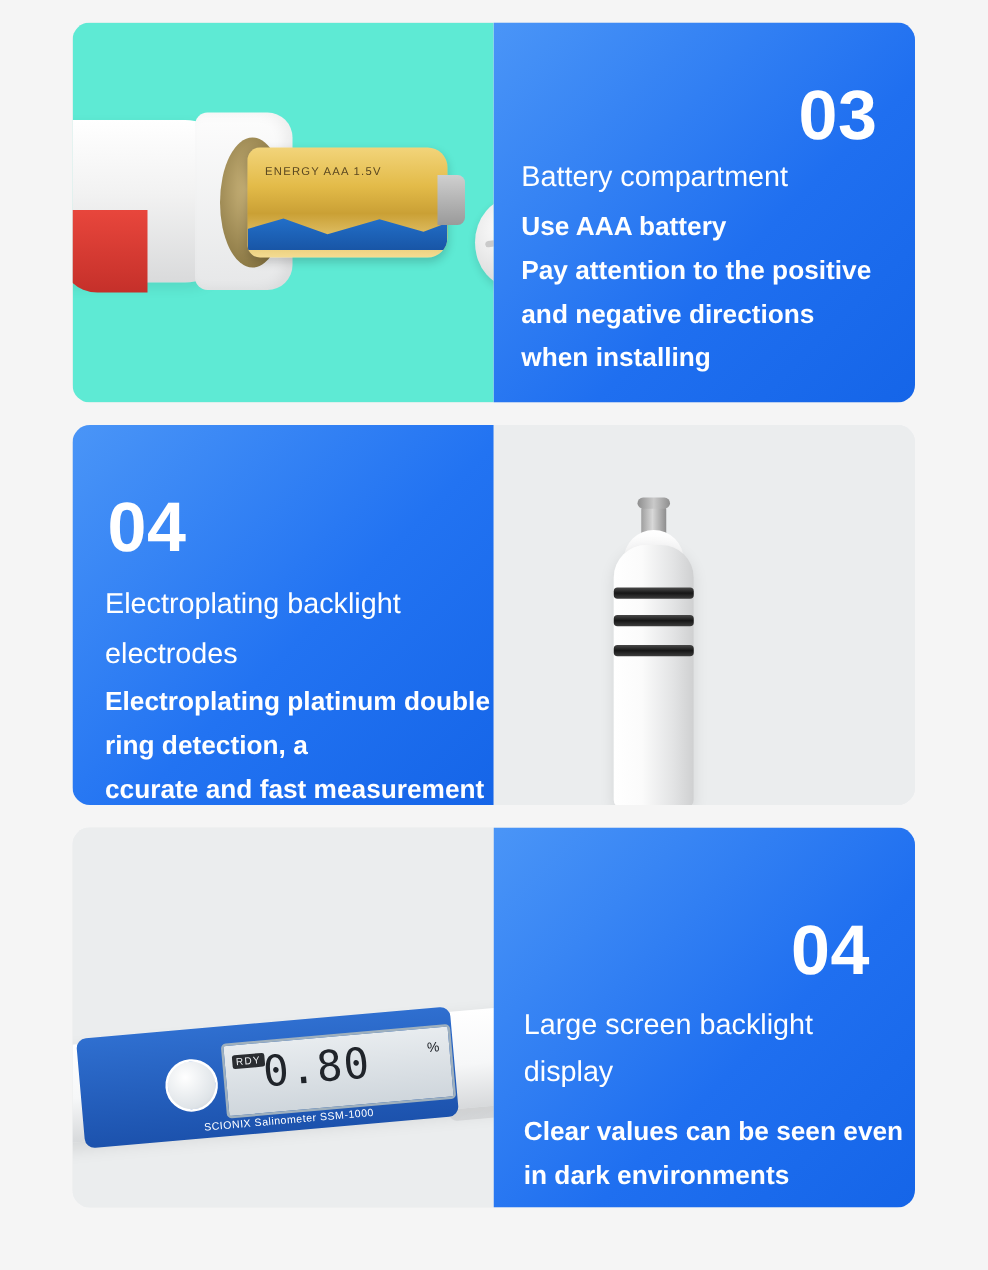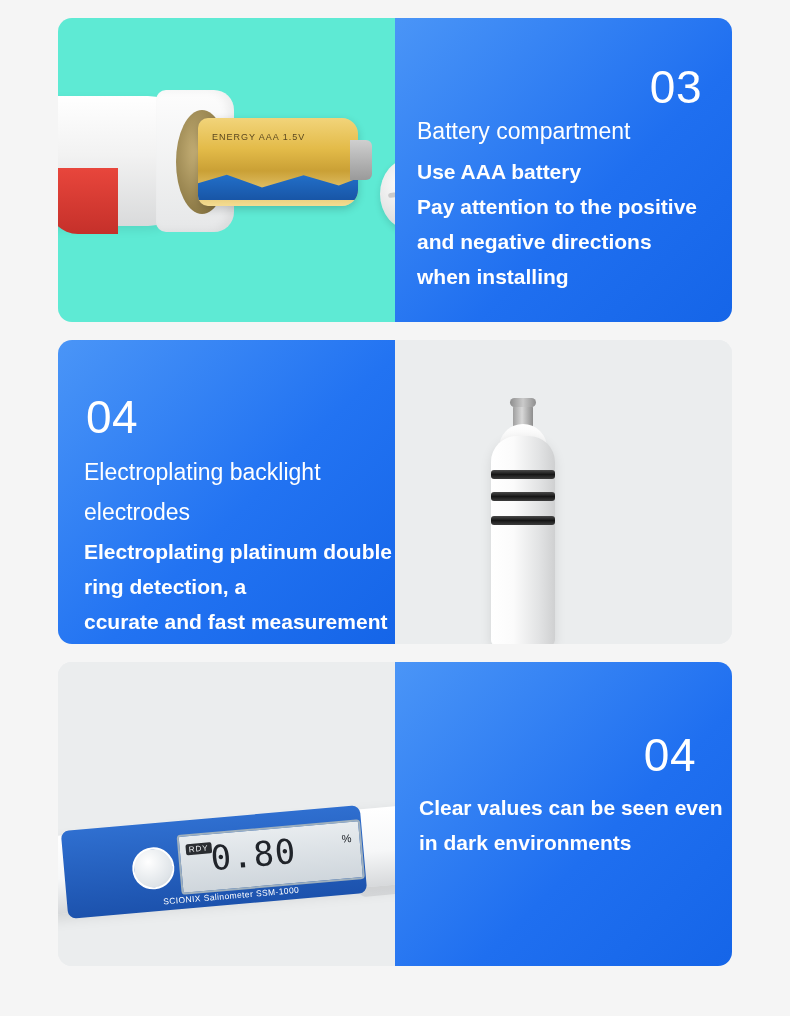--- a/index.html
+++ b/index.html
@@ -40,22 +40,22 @@
     width:50%;
     background:linear-gradient(135deg,#4a95f7 0%,#1f6ff0 60%,#1565e8 100%);
     position:relative;
     color:#ffffff;
     box-sizing:border-box;
   }
   .text-pane.left{
     background:linear-gradient(135deg,#4a95f7 0%,#2273f2 55%,#1565e8 100%);
   }
   .num{
-    font-size:46px;
-    font-weight:normal;
+    font-size:56px;
+    font-weight:bold;
     line-height:1;
     letter-spacing:0.5px;
     color:#ffffff;
   }
   .heading{
     font-size:23px;
     line-height:34px;
     color:#ffffff;
     font-weight:normal;
   }
@@ -290,20 +290,21 @@
               <div class="p5-val">0.80</div>
               <div class="p5-pct">%</div>
             </div>
             <div class="p5-brand">SCIONIX Salinometer SSM-1000</div>
           </div>
         </div>
       </div>
     </div>
     <div class="half text-pane">
       <div class="num">04</div>
+      <div class="heading">Large screen backlight display</div>
       <div class="lines">
         <div class="body-line">Clear values can be seen even</div>
         <div class="body-line">in dark environments</div>
       </div>
     </div>
   </div>
 
 </div>
 
 </body></html>

